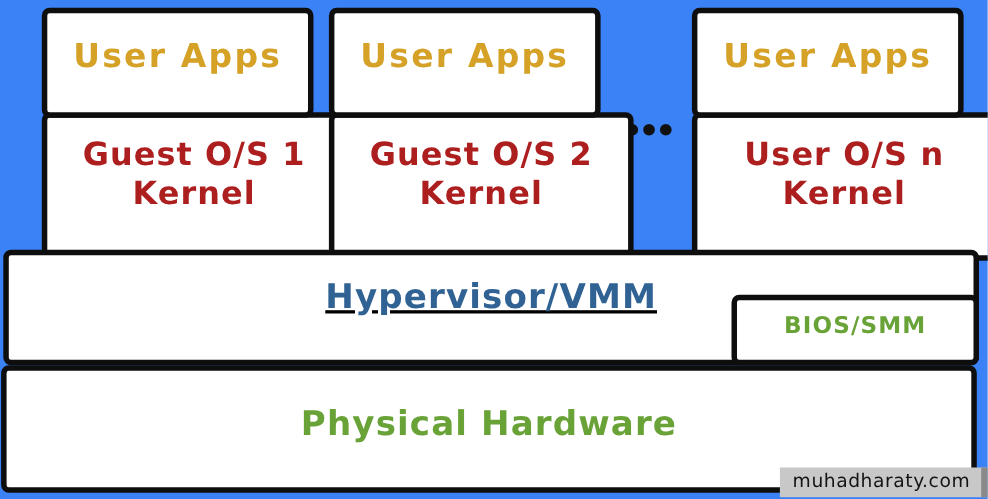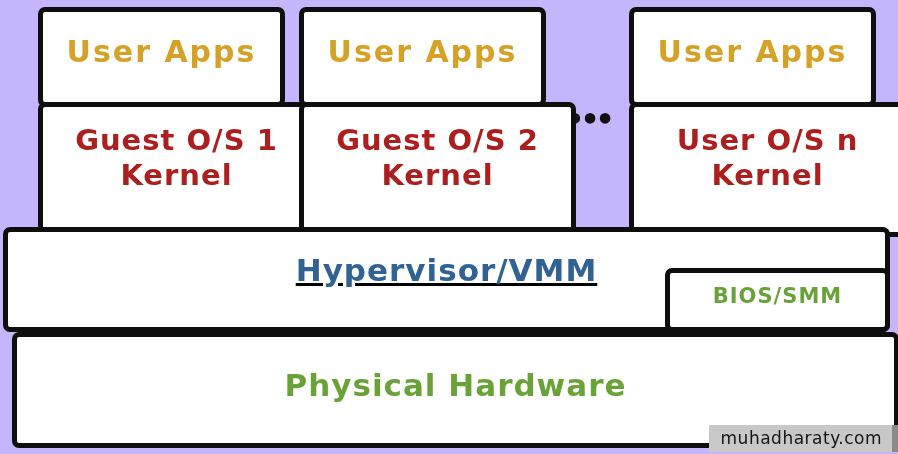--- a/index.html
+++ b/index.html
@@ -5,21 +5,21 @@
   html, body {
     margin: 0;
     padding: 0;
     background: #ffffff;
     font-family: "DejaVu Sans", "Liberation Sans", sans-serif;
   }
   .canvas {
     position: relative;
     width: 898px;
     height: 454px;
-    background: #c4b5fd;
+    background: #3b82f6;
     overflow: hidden;
   }
   .box {
     position: absolute;
     border: 5px solid var(--border, #0e0e0e);
     border-radius: 7px;
     background: #ffffff;
     box-sizing: border-box;
     text-align: center;
   }
@@ -67,21 +67,21 @@
     left: 665px; top: 268px; width: 225px; height: 64px;
     z-index: 5;
   }
   .bios-label {
     display: block; margin-top: 11px;
     font-size: 21px; font-weight: bold;
     color: var(--bios-text, #69a338);
     letter-spacing: 1px;
   }
   .hardware {
-    left: 12px; top: 332px; width: 887px; height: 116px;
+    left: 1px; top: 332px; width: 887px; height: 116px;
     z-index: 3;
   }
   .hardware-label {
     display: block; margin-top: 30px;
     font-size: 31px; font-weight: bold;
     color: var(--hardware-text, #69a338);
     letter-spacing: 1px;
   }
   .watermark {
     position: absolute; right: 0; bottom: 2px;

